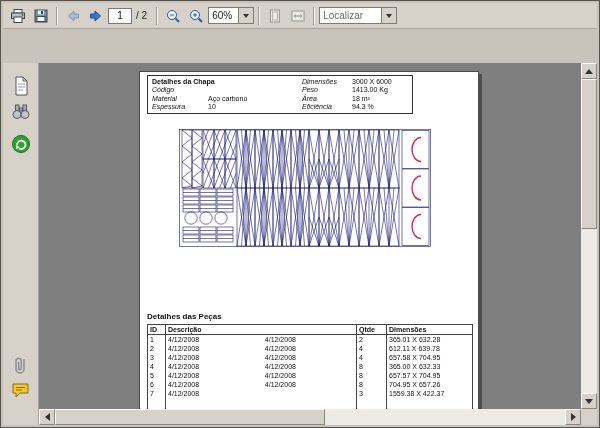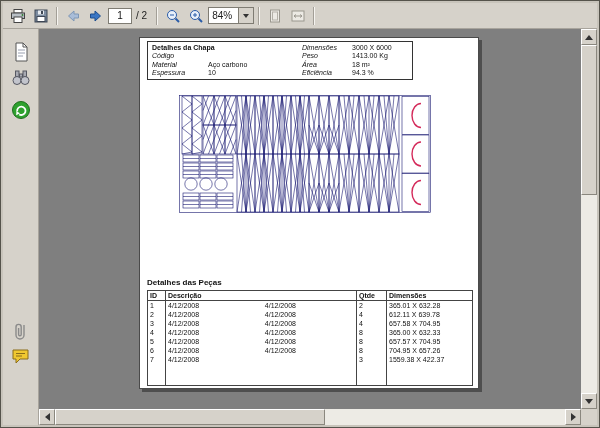--- a/index.html
+++ b/index.html
@@ -58,21 +58,21 @@
   }
   .combo .combo-text { flex:1; padding:0 3px; white-space:nowrap; overflow:hidden; }
   .combo .combo-text.dim { color:#6e6e6e; }
   .combo-arrow {
     width:15px; height:15px; background:#d6d2ca;
     border-left:1px solid #7f7c73;
     display:flex; align-items:center; justify-content:center;
   }
   .tri-down { width:0; height:0; border-left:3px solid transparent; border-right:3px solid transparent; border-top:4px solid #333; }
   
-  .appbody { flex:1; display:flex; min-height:0; }
+  .appbody { flex:1; display:flex; min-height:0;margin-top:34px; }
   .sidebar {
     width:36px; flex:0 0 36px;
     background:#d6d2ca; border-right:1px solid #a8a49c;
     position:relative;
   }
   .side-icon { position:absolute; left:7px; width:22px; height:22px; }
   .side-icon svg { width:22px; height:22px; }
   .preview-col { flex:1; display:flex; flex-direction:column; min-width:0; }
   .preview-row { flex:1; display:flex; min-height:0; }
   .preview { flex:1; background:#7f7f7f; position:relative; overflow:hidden; }
@@ -182,39 +182,45 @@
     </div>
     <div class="tbtn">
       <svg viewBox="0 0 16 16">
         <circle cx="7" cy="7" r="4.5" fill="#e8f0fa" stroke="#2a5ca8"></circle>
         <line x1="5" y1="7" x2="9" y2="7" stroke="#2a5ca8"></line>
         <line x1="7" y1="5" x2="7" y2="9" stroke="#2a5ca8"></line>
         <line x1="10.5" y1="10.5" x2="14" y2="14" stroke="#2a5ca8" stroke-width="2"></line>
       </svg>
     </div>
     <div class="combo" style="width:46px;">
-      <span class="combo-text">84%</span>
+      <span class="combo-text">60%</span>
       <span class="combo-arrow">
           <span class="tri-down"></span>
         </span>
     </div>
     <div class="sep"></div>
     <div class="tbtn">
       <svg viewBox="0 0 16 16">
         <rect x="3.5" y="2" width="9" height="12" fill="#eceae4" stroke="#9a978e"></rect>
         <rect x="5.5" y="4" width="5" height="8" fill="none" stroke="#b3b0a7"></rect>
       </svg>
     </div>
     <div class="tbtn">
       <svg viewBox="0 0 16 16">
         <rect x="2" y="3" width="12" height="10" fill="#eceae4" stroke="#9a978e"></rect>
         <path d="M4 8 H12 M4 8 L6 6.5 M4 8 L6 9.5 M12 8 L10 6.5 M12 8 L10 9.5" fill="none" stroke="#9a978e"></path>
       </svg>
     </div>
     <div class="sep"></div>
+    <div class="combo" style="width:78px;">
+      <span class="combo-text dim">Localizar</span>
+      <span class="combo-arrow">
+          <span class="tri-down"></span>
+        </span>
+    </div>
   </div>
 
   <div class="appbody">
 
     <div class="sidebar">
       <div class="side-icon" style="top:12px;">
         <svg viewBox="0 0 22 22">
           <path d="M6 2 H13 L17 6 V20 H6 Z" fill="#ffffff" stroke="#555"></path>
           <path d="M13 2 V6 H17" fill="none" stroke="#555"></path>
           <line x1="8" y1="9" x2="15" y2="9" stroke="#9aa0b0"></line>

